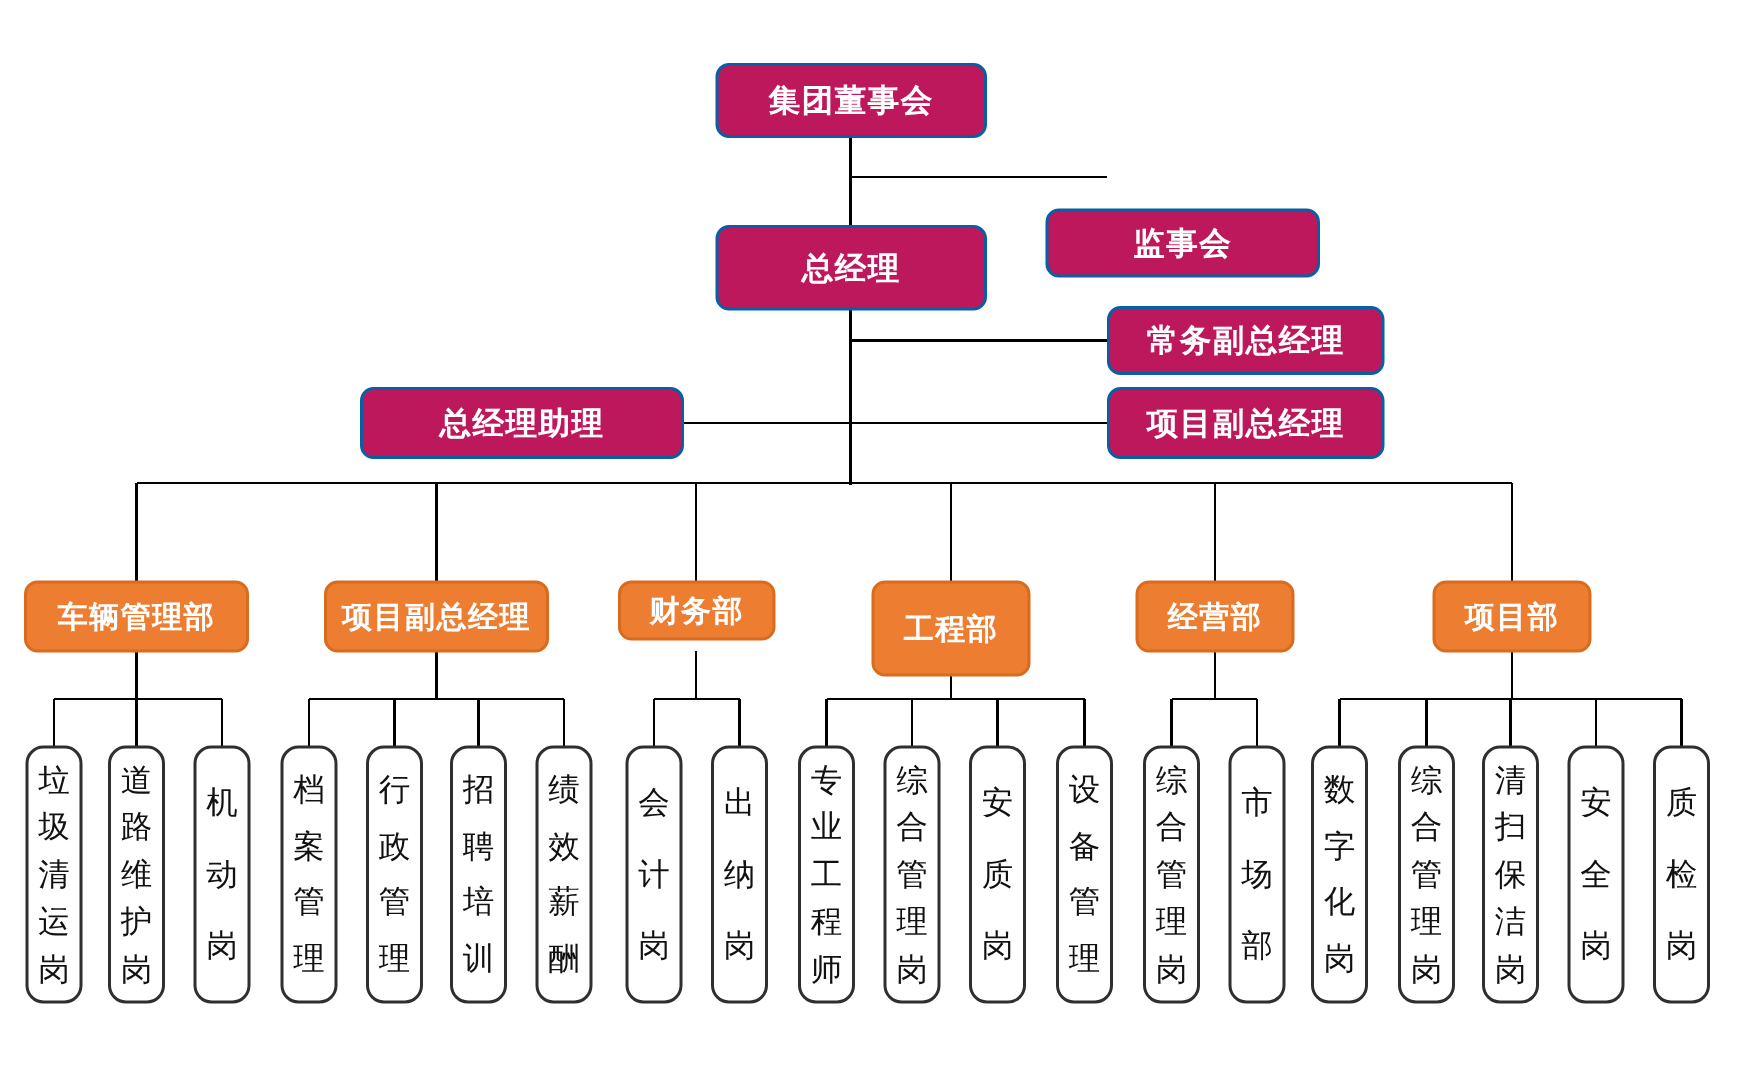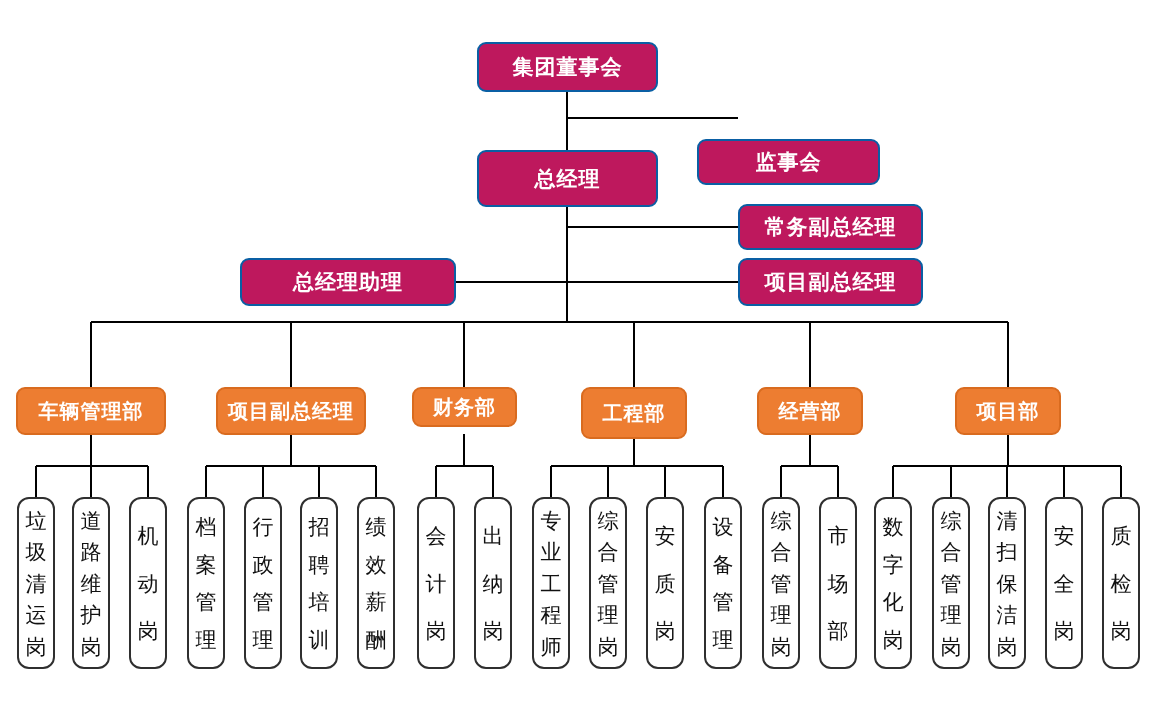--- a/index.html
+++ b/index.html
@@ -124,21 +124,21 @@
   <div class="node blue" style="left:477px; top:42px;  width:181px; height:50px;">集团董事会</div>
   <div class="node blue" style="left:697px; top:95px;  width:183px; height:46px;margin-top:44px;">监事会</div>
   <div class="node blue" style="left:477px; top:150px; width:181px; height:57px;">总经理</div>
   <div class="node blue" style="left:738px; top:204px; width:185px; height:46px;">常务副总经理</div>
   <div class="node blue" style="left:240px; top:258px; width:216px; height:48px;">总经理助理</div>
   <div class="node orange" style="left:16px;  top:387px; width:150px; height:48px;">车辆管理部</div>
 
   <div class="node blue" style="left:738px; top:258px; width:185px; height:48px;">项目副总经理</div>
   <div class="node orange" style="left:216px; top:387px; width:150px; height:48px;">项目副总经理</div>
   <div class="node orange" style="left:412px; top:387px; width:105px; height:40px;">财务部</div>
-  <div class="node orange" style="left:581px; top:387px; width:106px; height:52px;">工程部</div>
+  <div class="node orange" style="left:581px; top:387px; width:106px; height:64px;">工程部</div>
   <div class="node orange" style="left:757px; top:387px; width:106px; height:48px;">经营部</div>
   <div class="node orange" style="left:955px; top:387px; width:106px; height:48px;">项目部</div>
 
   <div class="vnode" style="left:17px;   top:497px;">
       <span>垃</span>
       <span>圾</span>
       <span>清</span>
       <span>运</span>
       <span>岗</span>
     </div>

